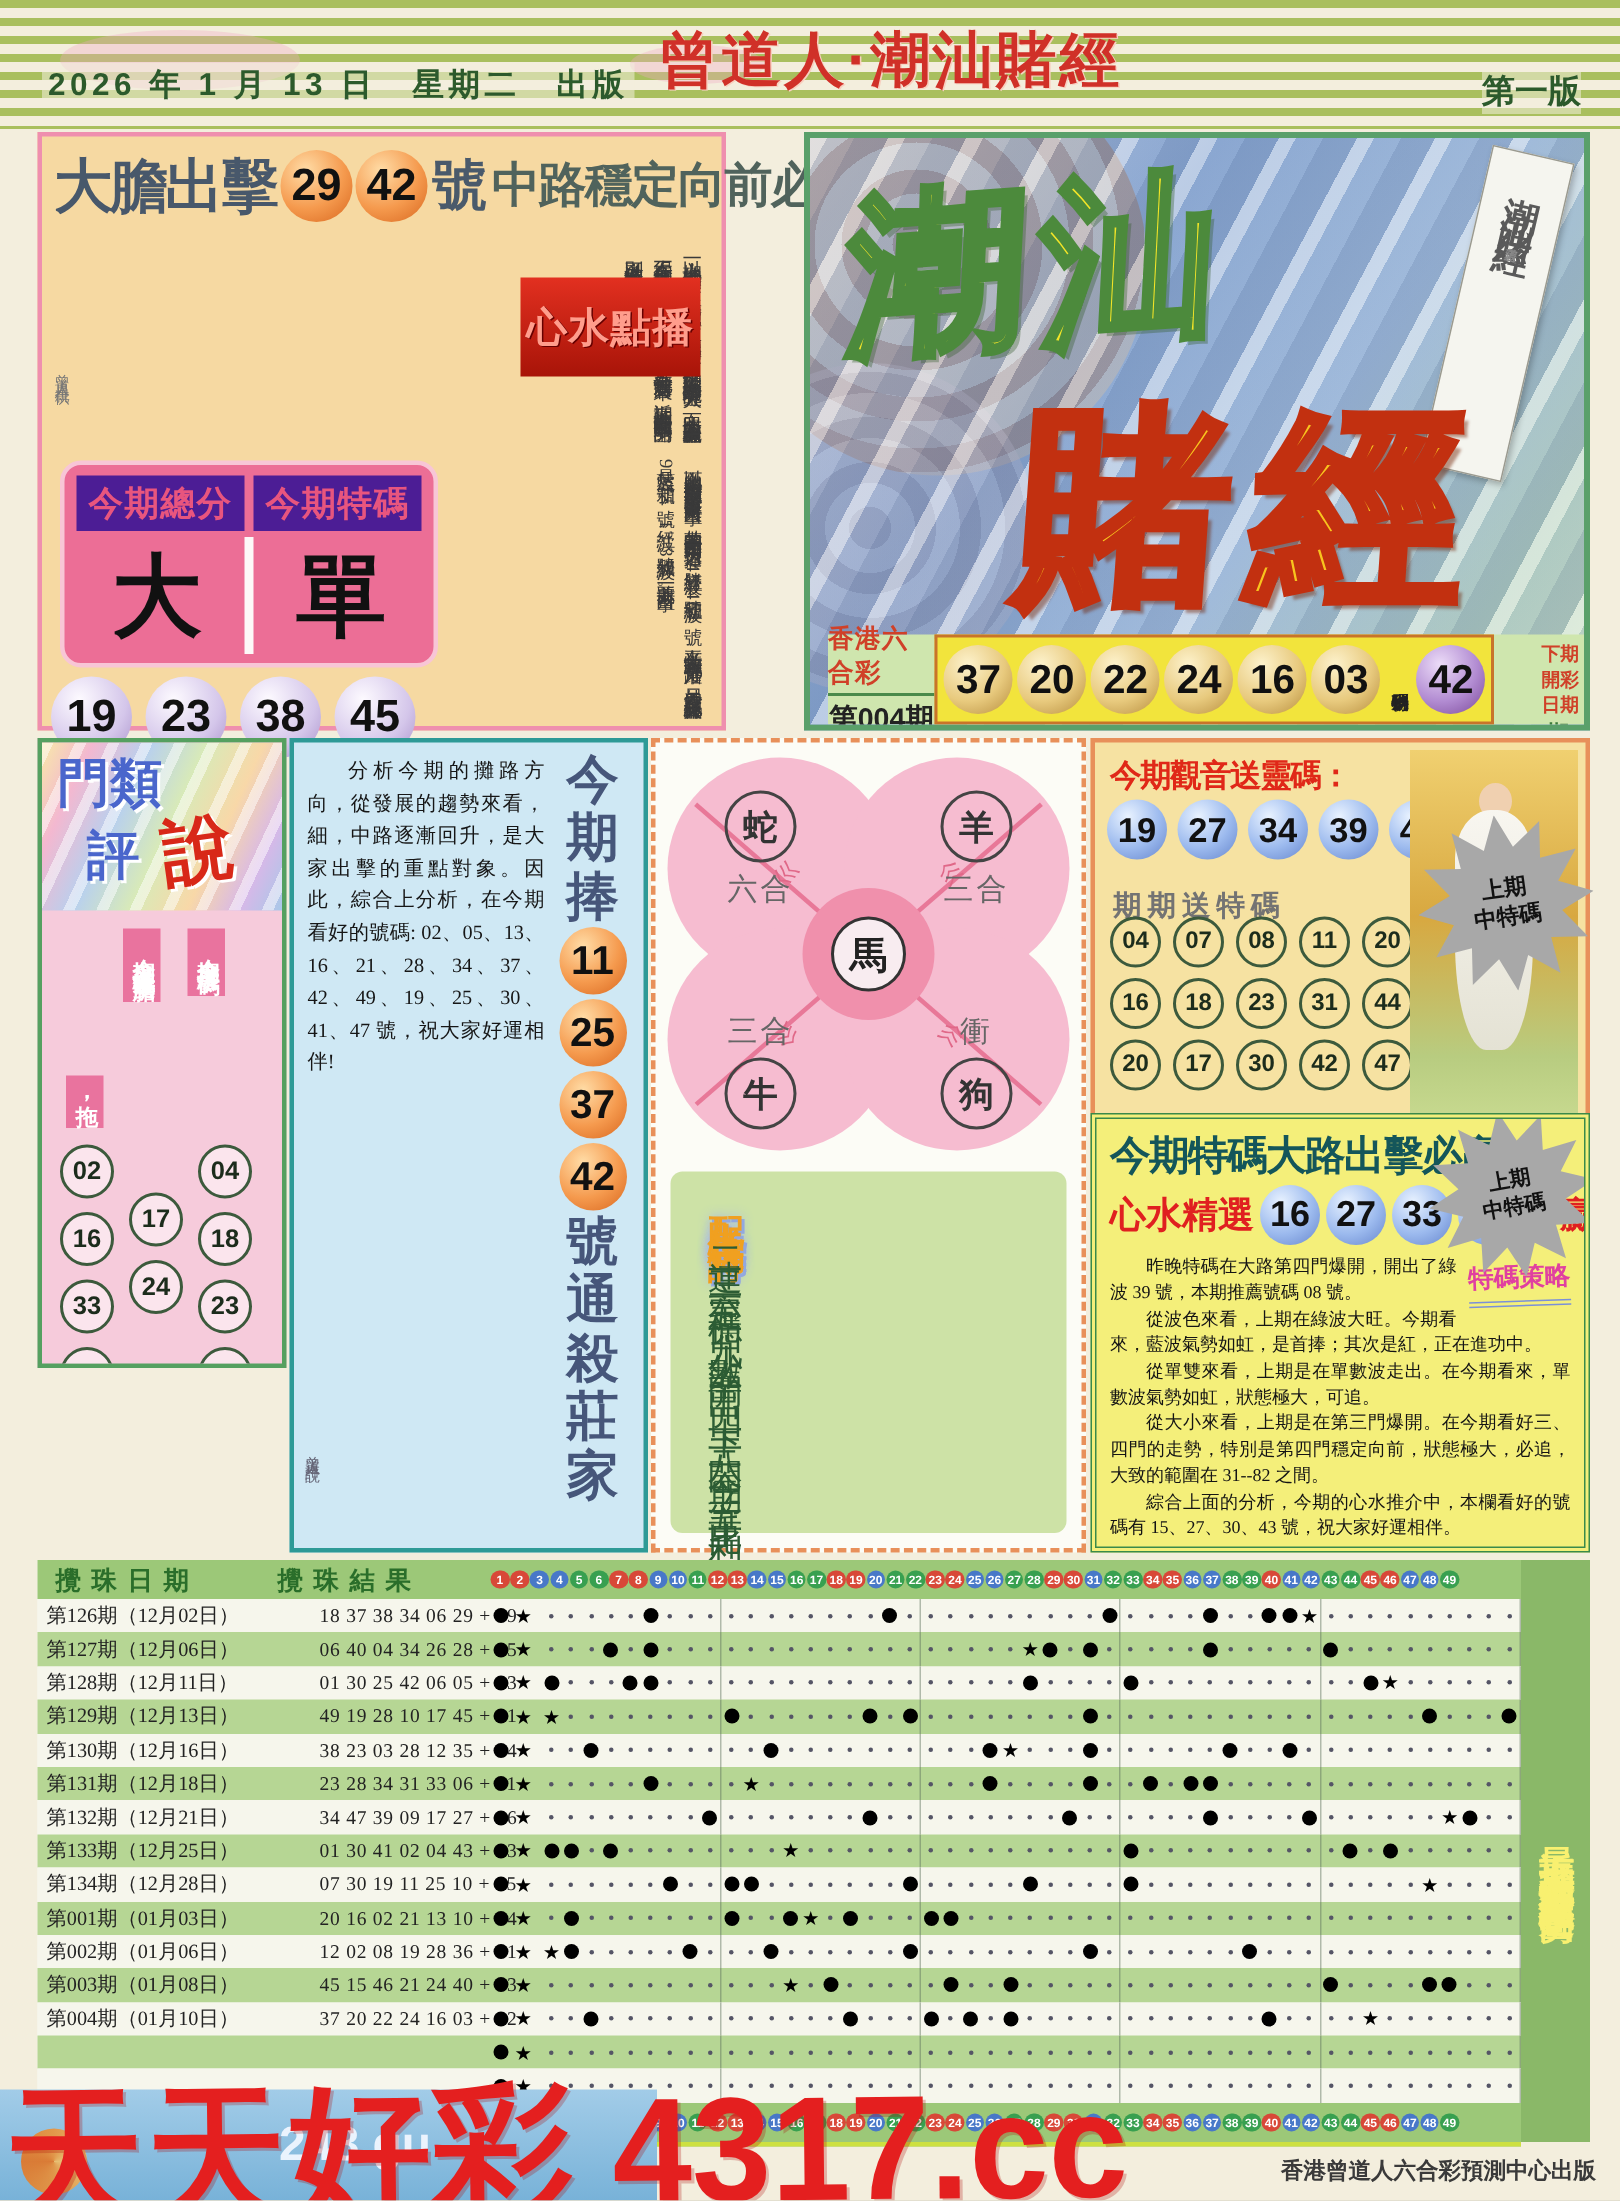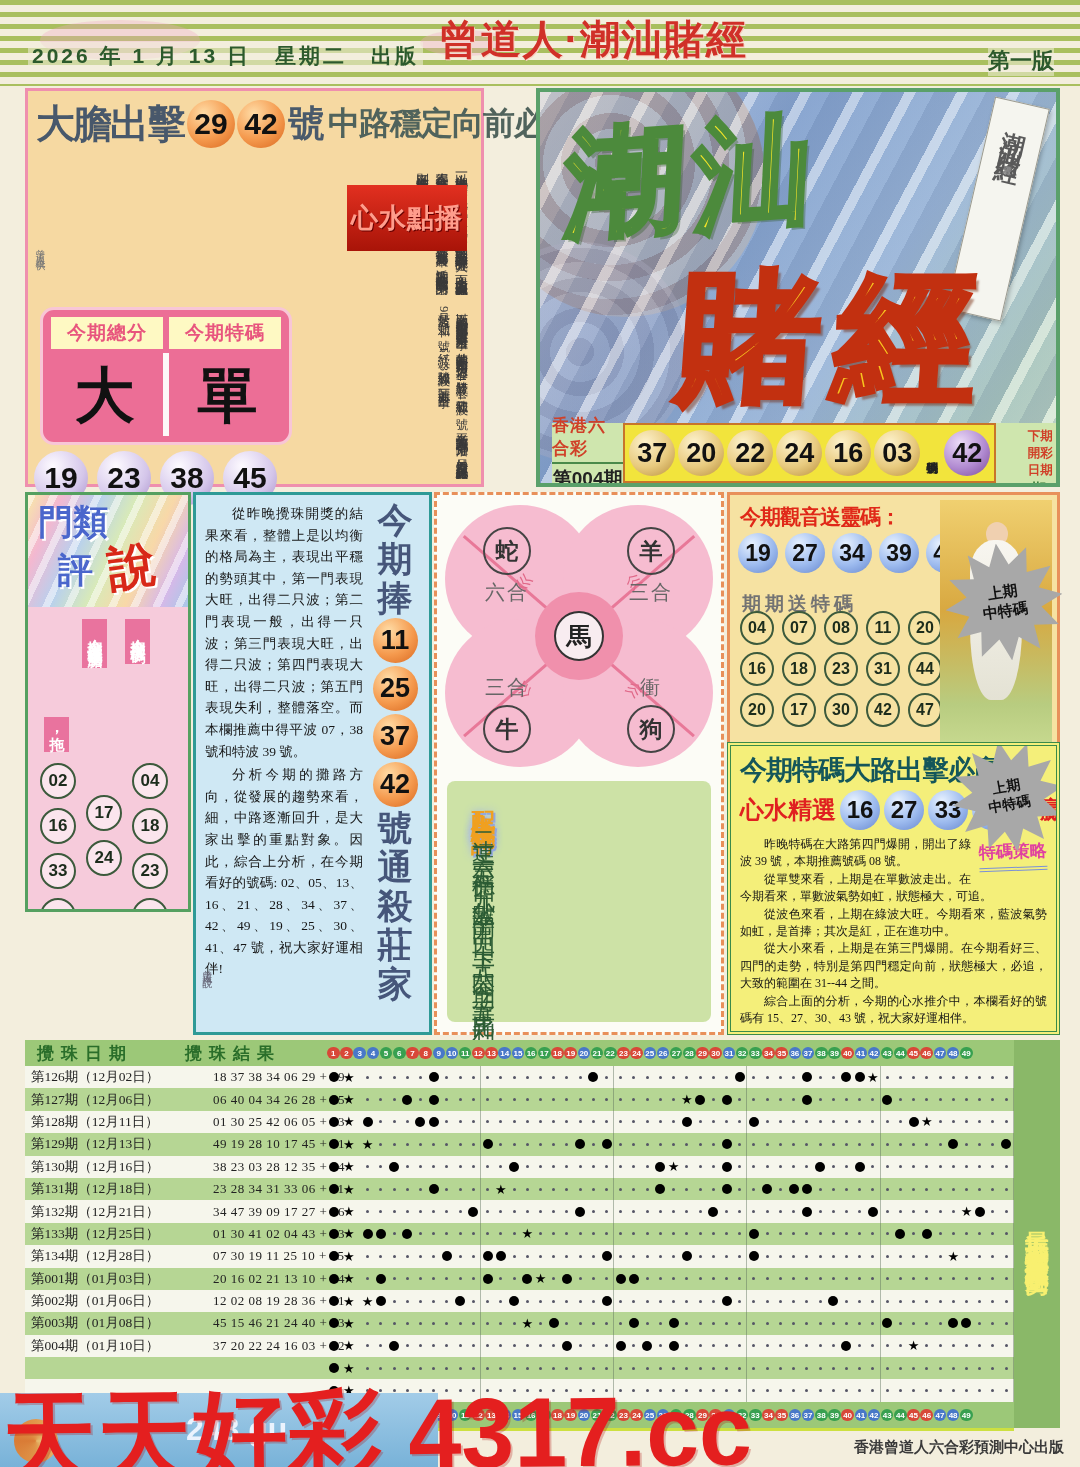--- a/index.html
+++ b/index.html
@@ -36,21 +36,21 @@
   #tlArt2{position:absolute;top:212px;right:10px;width:258px;height:176px;font-size:12.5px;
     line-height:1.45;letter-spacing:1px;overflow:hidden;}
   .hint-box{position:absolute;right:14px;top:94px;width:120px;height:66px;z-index:5;
     background:linear-gradient(180deg,#e23020,#a81408);display:flex;align-items:center;
     justify-content:center;font-size:27px;font-weight:bold;color:#ff9d8c;
     text-shadow:1px 1px 0 #600;letter-spacing:1px;}
   .tl-byline{position:absolute;left:5px;top:150px;writing-mode:vertical-rl;font-size:10px;color:#777;letter-spacing:3px;}
   .scorebox{position:absolute;left:12px;top:216px;width:252px;height:138px;background:#ec6e96;
     border-radius:14px;border:3px solid #f8c6d6;box-sizing:border-box;display:flex;flex-direction:column;}
   .sb-labels{display:flex;gap:6px;padding:7px 8px 0 8px;}
-  .sb-label{flex:1;background:#fef9c3;color:#e8557e;font-size:19px;font-weight:bold;
+  .sb-label{flex:1;background:#4c1d95;color:#e8557e;font-size:23px;font-weight:bold;
     text-align:center;padding:3px 0;letter-spacing:1px;}
   .sb-vals{flex:1;display:flex;align-items:center;position:relative;}
   .sb-val{flex:1;text-align:center;font-size:60px;font-weight:bold;color:#111;line-height:1;}
   .sb-div{position:absolute;left:50%;top:4px;bottom:6px;width:6px;background:#fdf8f8;transform:translateX(-50%);}
   .sb-balls{position:absolute;left:6px;top:360px;display:flex;gap:9px;}
   .sb-balls .ball{width:54px;height:54px;font-size:30px;}
   
   #masthead{left:536px;top:88px;width:524px;height:399px;border:4px solid #5aa06a;
     box-sizing:border-box;overflow:hidden;background:#9cb6da;}
   .mh-bg{position:absolute;inset:0;
@@ -303,21 +303,20 @@
     <div class="cat-col" id="catColL" style="left:12px;top:268px;">
         <div class="num-circle">02</div>
         <div class="num-circle">16</div>
         <div class="num-circle">33</div>
         <div class="num-circle">40</div>
       </div>
   </div>
 
   <div class="abs" id="analysis">
     <div class="an-text">
-      <p>從昨晚攪珠開獎的結果來看，整體上是以均衡的格局為主，表現出平穩的勢頭其中，第一門表現大旺，出得二只波；第二門表現一般，出得一只波；第三門表現大旺，出得二只波；第四門表現大旺，出得二只波；第五門表現失利，整體落空。而本欄推薦中得平波 07，38 號和特波 39 號。</p>
       <p>分析今期的攤路方向，從發展的趨勢來看，細，中路逐漸回升，是大家出擊的重點對象。因此，綜合上分析，在今期看好的號碼: 02、05、13、16、21、28、34、37、42、49、19、25、30、41、47 號，祝大家好運相伴!</p>
     </div>
     <div class="an-head" id="anHead">
         <span class="ch">今</span>
         <span class="ch">期</span>
         <span class="ch">捧</span>
         <span class="ball b-orange" style="height: 45px; width: 45px; font-size: 27px;">11</span>
         <span class="ball b-orange" style="height: 45px; width: 45px; font-size: 27px;">25</span>
         <span class="ball b-orange" style="height: 45px; width: 45px; font-size: 27px;">37</span>
         <span class="ball b-orange" style="height: 45px; width: 45px; font-size: 27px;">42</span>
@@ -418,23 +417,23 @@
           <span class="ball b-blue" style="height: 40px; width: 40px; font-size: 24px;">16</span>
           <span class="ball b-blue" style="height: 40px; width: 40px; font-size: 24px;">27</span>
           <span class="ball b-blue" style="height: 40px; width: 40px; font-size: 24px;">33</span>
           <span class="ball b-blue" style="height: 40px; width: 40px; font-size: 24px;">40</span>
         </span>
       <span class="sp-red">必贏</span>
     </div>
     <div class="sp-paras" id="spParas">
       <span class="sp-strategy">特碼策略</span>
     <p>昨晚特碼在大路第四門爆開，開出了綠波 39 號，本期推薦號碼 08 號。</p>
+        <p>從波色來看，上期在綠波大旺。今期看來，藍波氣勢如虹，是首捧；其次是紅，正在進功中。</p>
         <p>從單雙來看，上期是在單數波走出。在今期看來，單數波氣勢如虹，狀態極大，可追。</p>
-        <p>從波色來看，上期在綠波大旺。今期看來，藍波氣勢如虹，是首捧；其次是紅，正在進功中。</p>
-        <p>從大小來看，上期是在第三門爆開。在今期看好三、四門的走勢，特別是第四門穩定向前，狀態極大，必追，大致的範圍在 31--44 之間。</p>
+        <p>從大小來看，上期是在第三門爆開。在今期看好三、四門的走勢，特別是第四門穩定向前，狀態極大，必追，大致的範圍在 31--82 之間。</p>
         <p>綜合上面的分析，今期的心水推介中，本欄看好的號碼有 15、27、30、43 號，祝大家好運相伴。</p>
       </div>
     <div class="star-badge sp-star">
       <span>上期</span>
       <span>中特碼</span>
     </div>
   </div>
 
   <div class="abs" id="resultsTable">
     <div class="rt-side">

